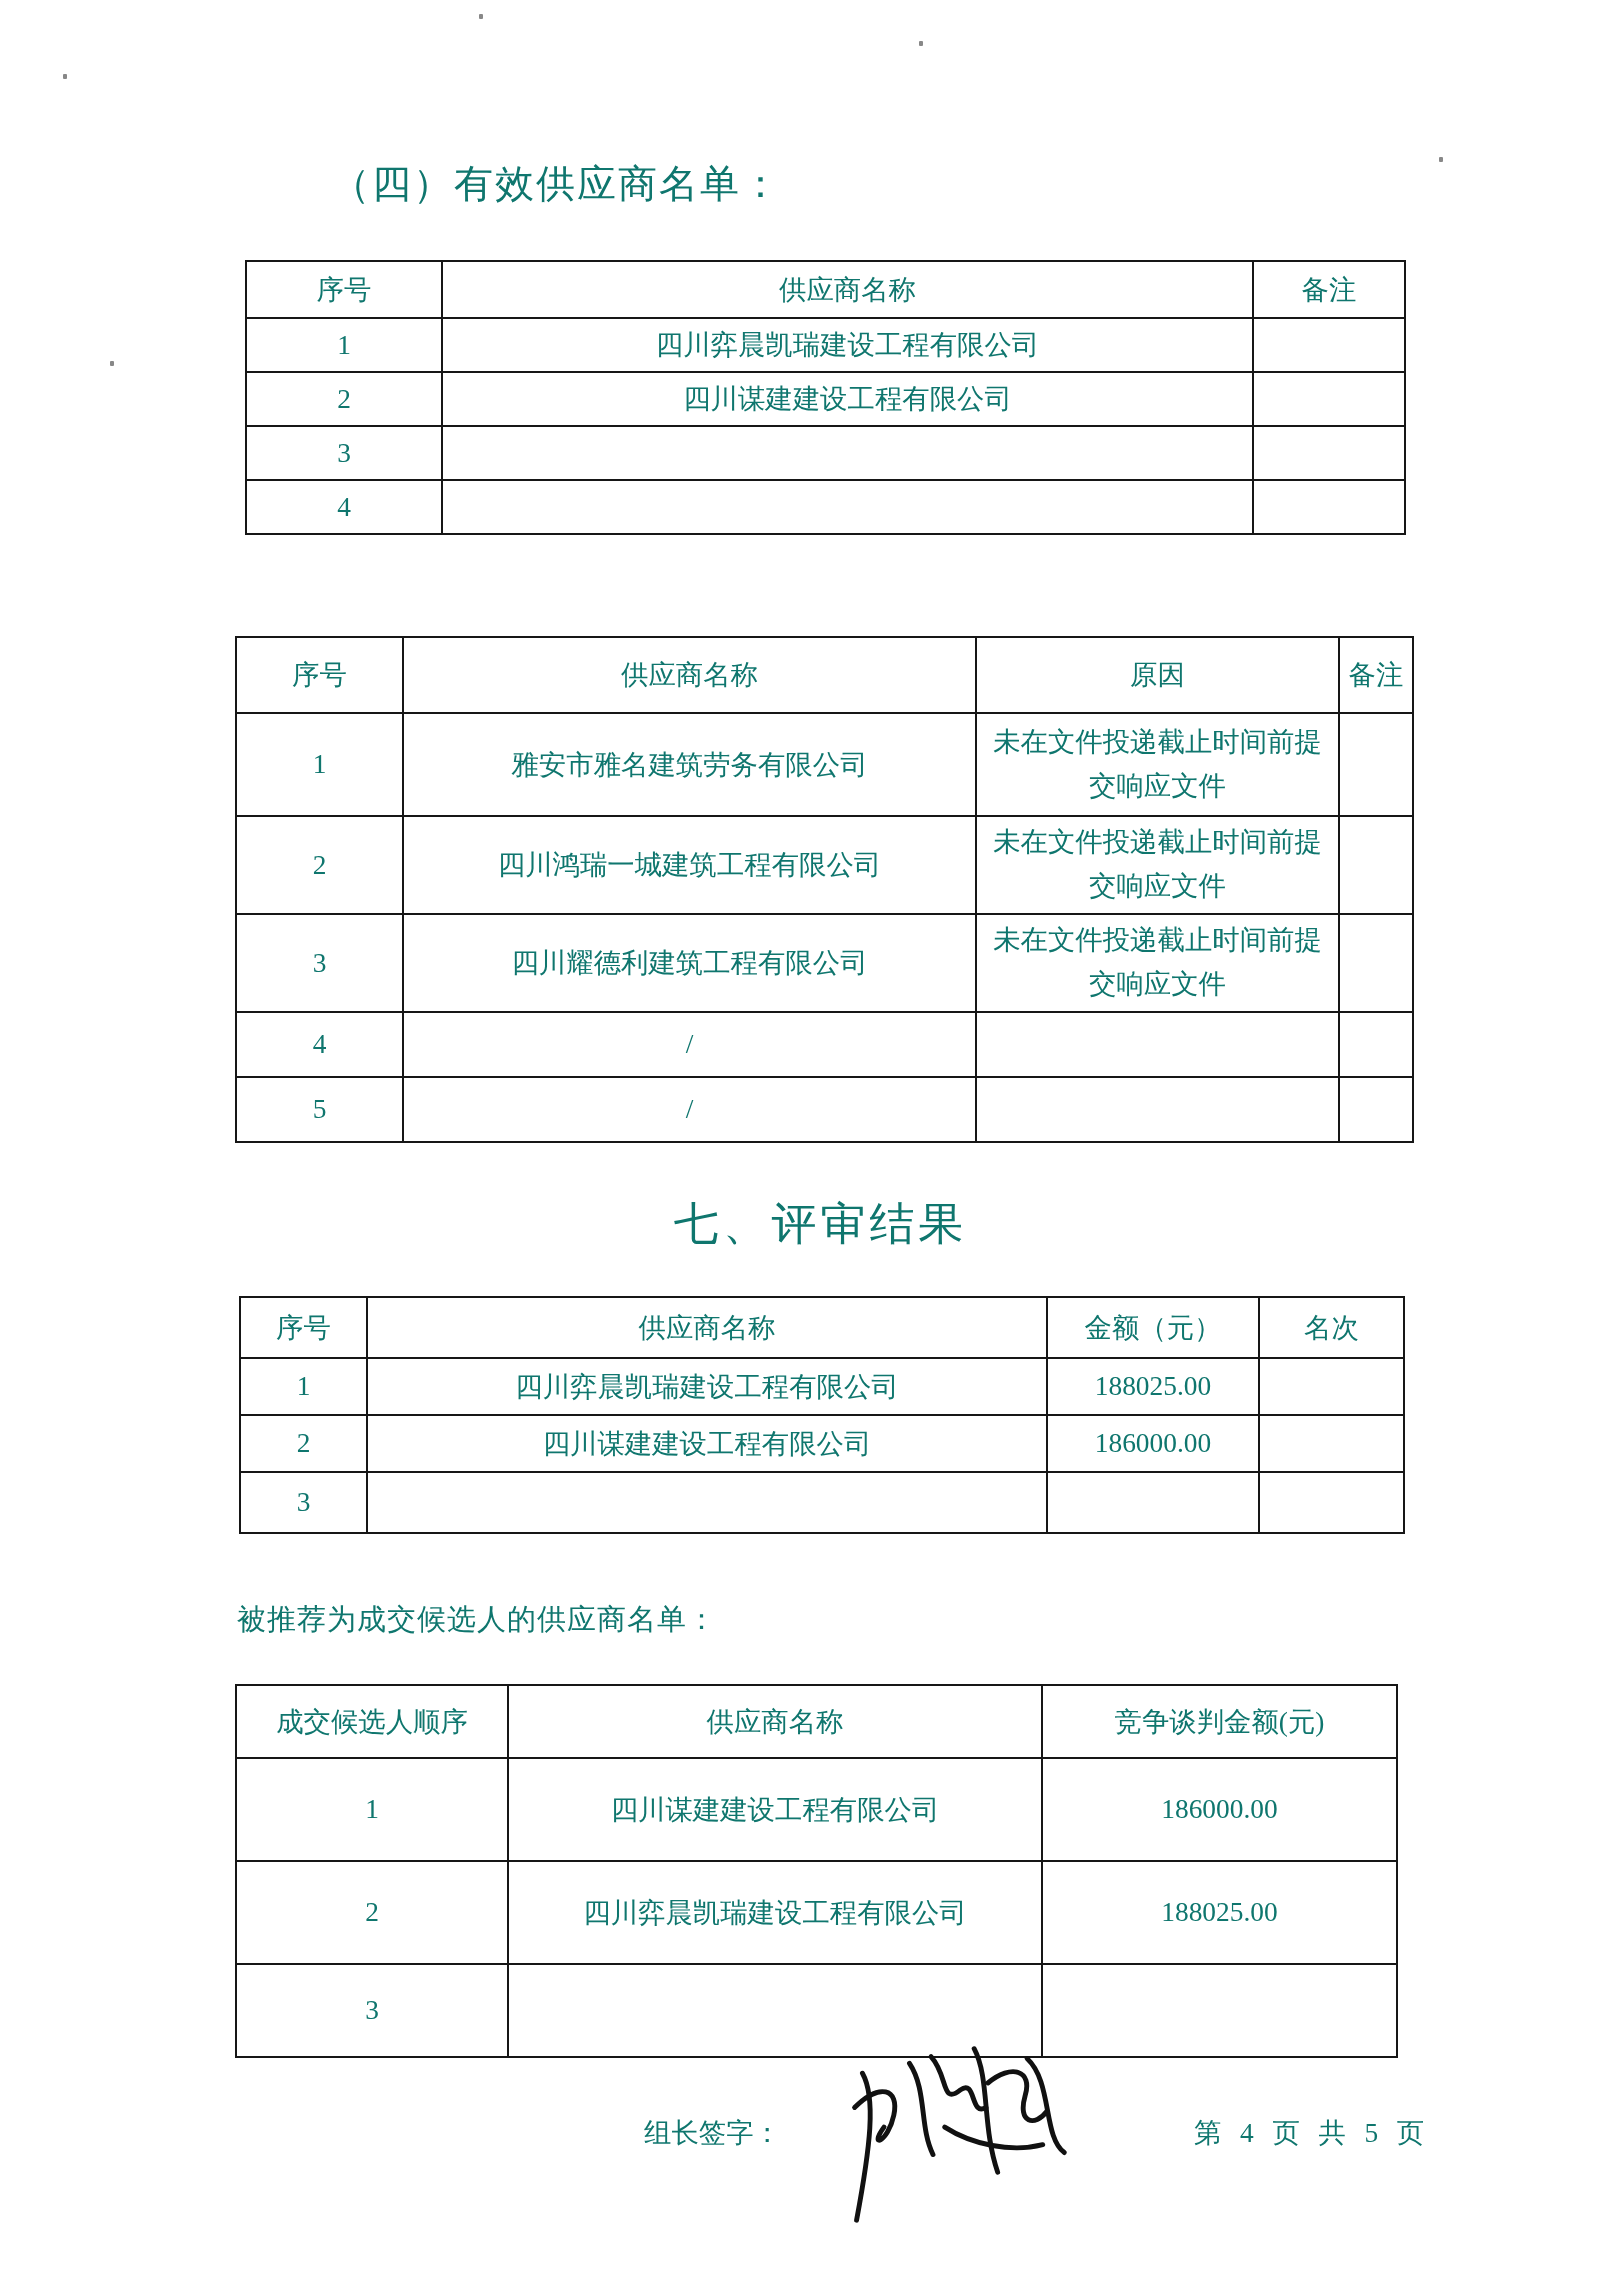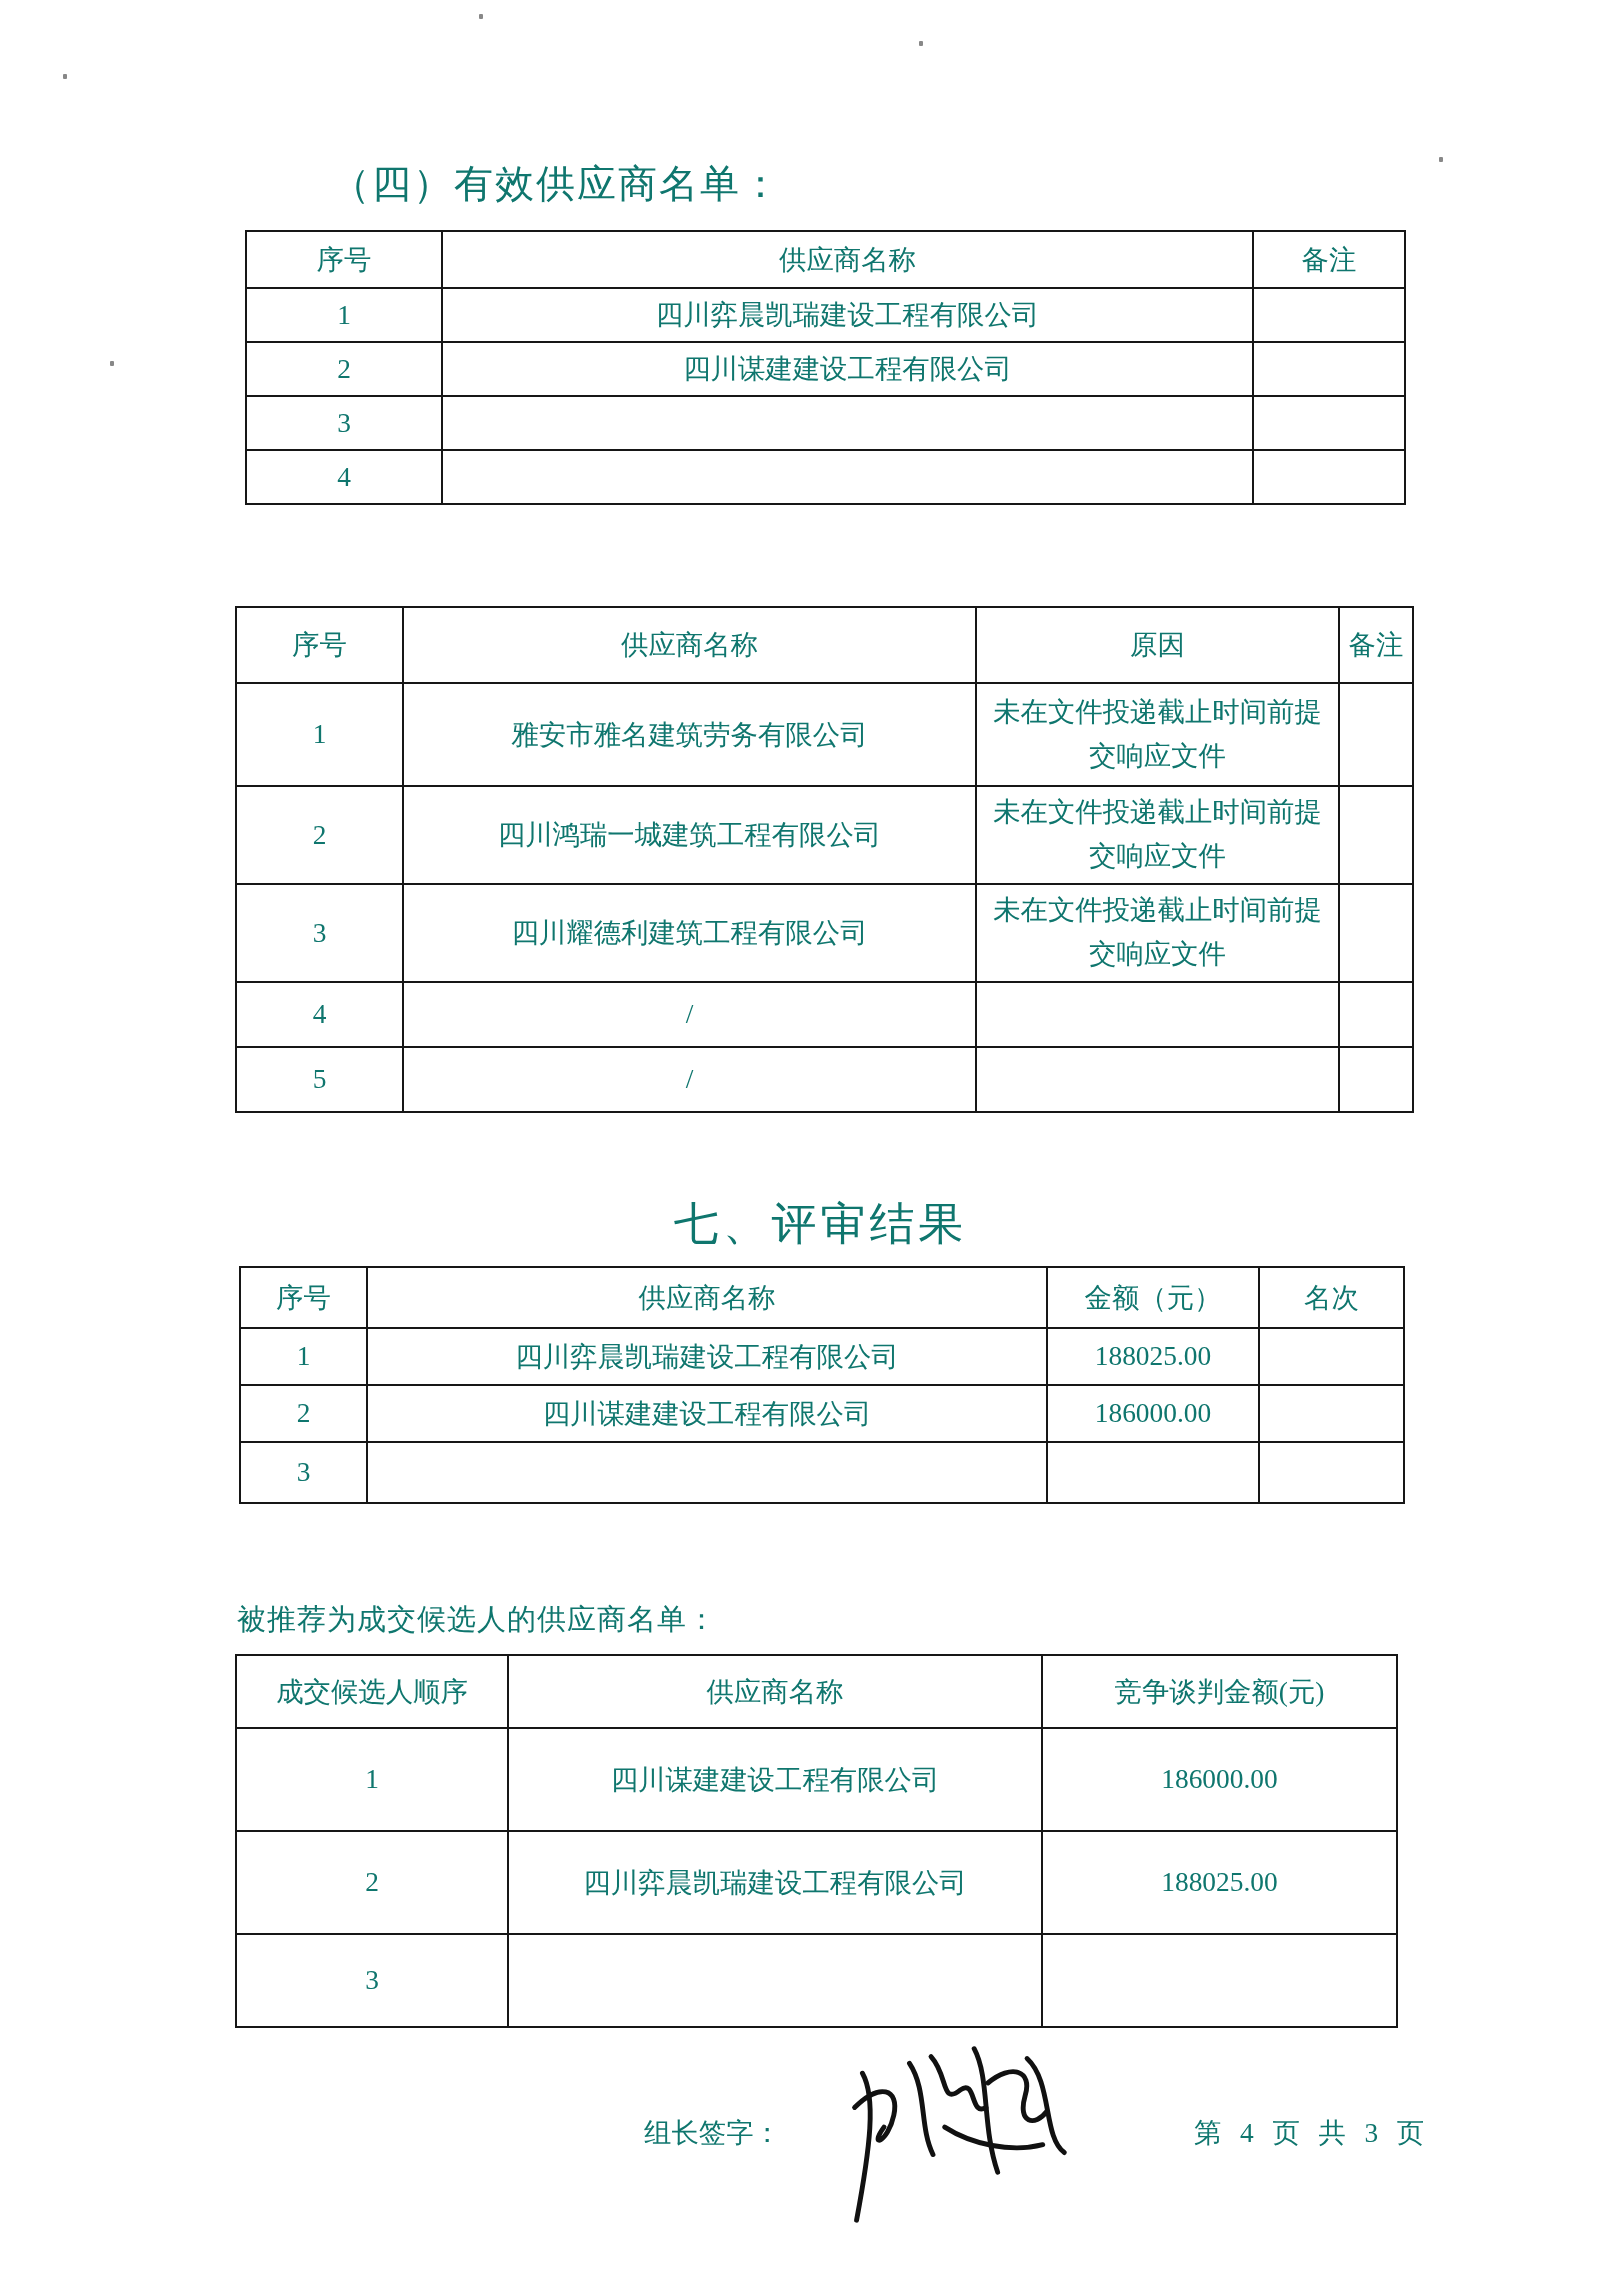--- a/index.html
+++ b/index.html
@@ -30,20 +30,21 @@
     position:absolute;
     font-size:29px;
     letter-spacing:1px;
     white-space:nowrap;
   }
   table.t{
     position:absolute;
     border-collapse:collapse;
     table-layout:fixed;
     font-size:27.4px;
+    margin-top:30px;
   }
   table.t th, table.t td{
     border:2px solid #161616;
     text-align:center;
     vertical-align:middle;
     font-weight:normal;
     padding:2px 7.8px;
     overflow:hidden;
   }
   table.t .title-cell{
@@ -252,16 +253,16 @@
     <path d="M28,95 C42,120 36,170 22,245"></path>
     <path d="M20,130 C45,105 66,110 60,138 C54,166 34,172 50,150"></path>
     <path d="M76,85 C94,112 86,150 100,178"></path>
     <path d="M98,78 C116,98 108,128 128,112 C144,100 138,140 154,130"></path>
     <path d="M142,70 C158,100 150,150 166,196"></path>
     <path d="M156,105 C180,85 202,92 194,118 C186,146 204,150 216,134"></path>
     <path d="M196,80 C222,104 212,160 234,176"></path>
     <path d="M112,150 C140,168 180,176 212,168"></path>
   </svg>
 
-  <div class="page-num" style="left:1194px;top:2115px">第 4 页 共 3 页</div>
+  <div class="page-num" style="left:1194px;top:2115px">第 4 页 共 5 页</div>
 
 </div>
 
 
 </body></html>

